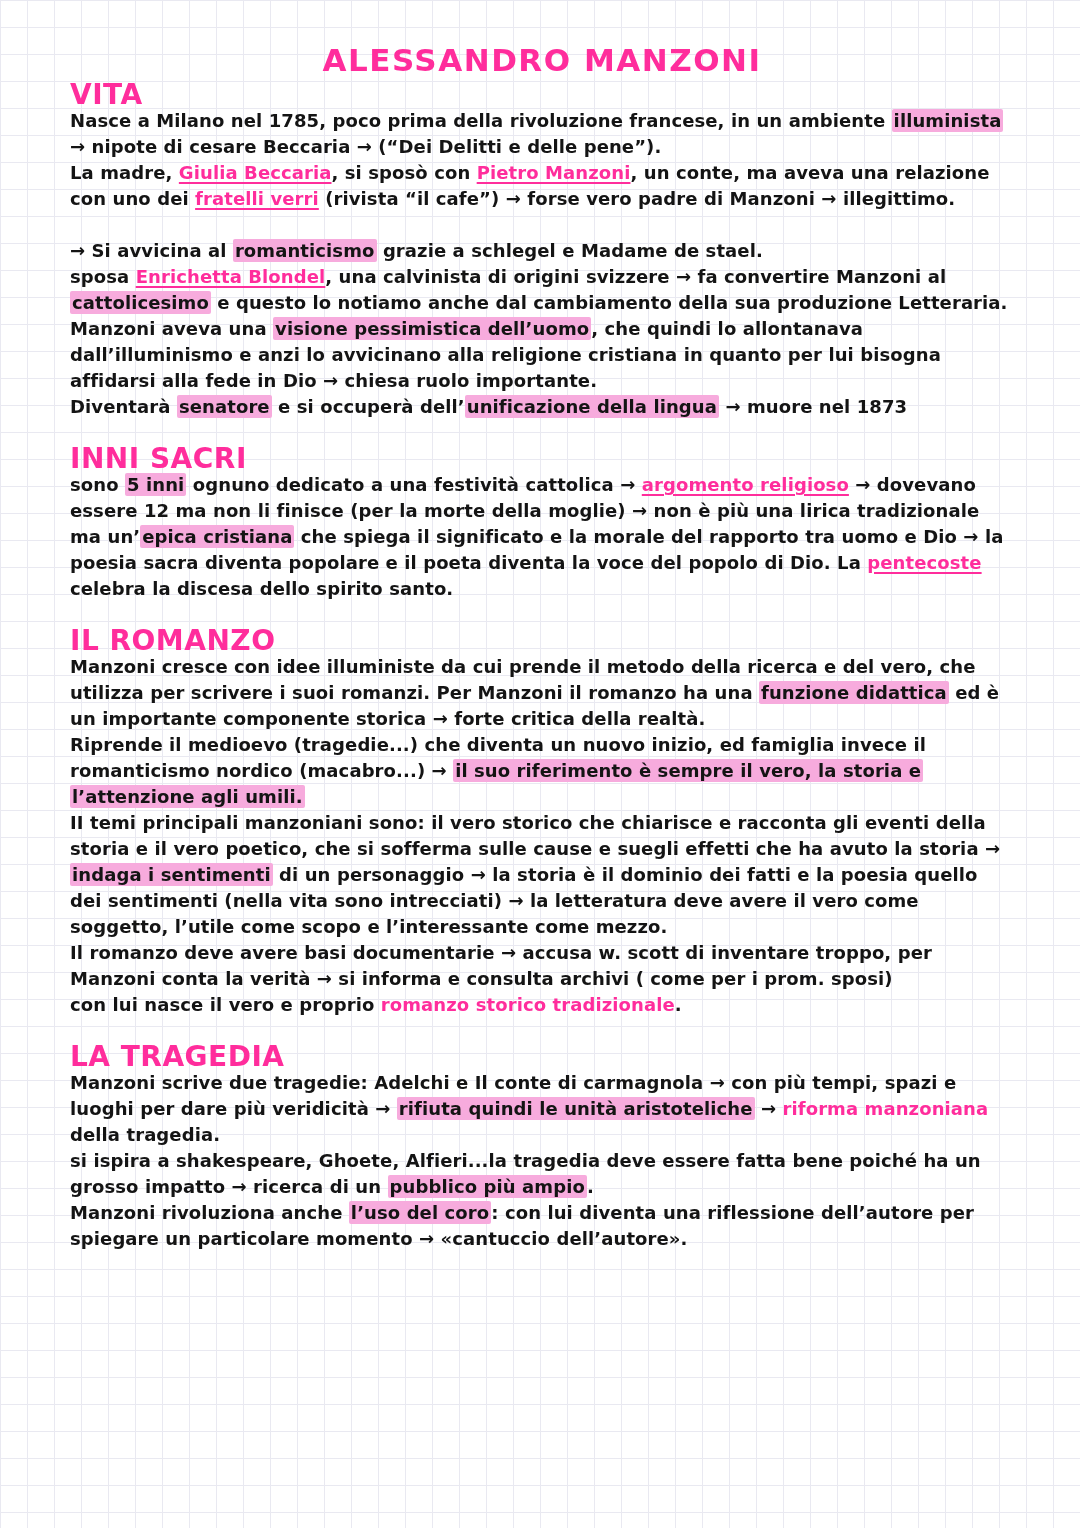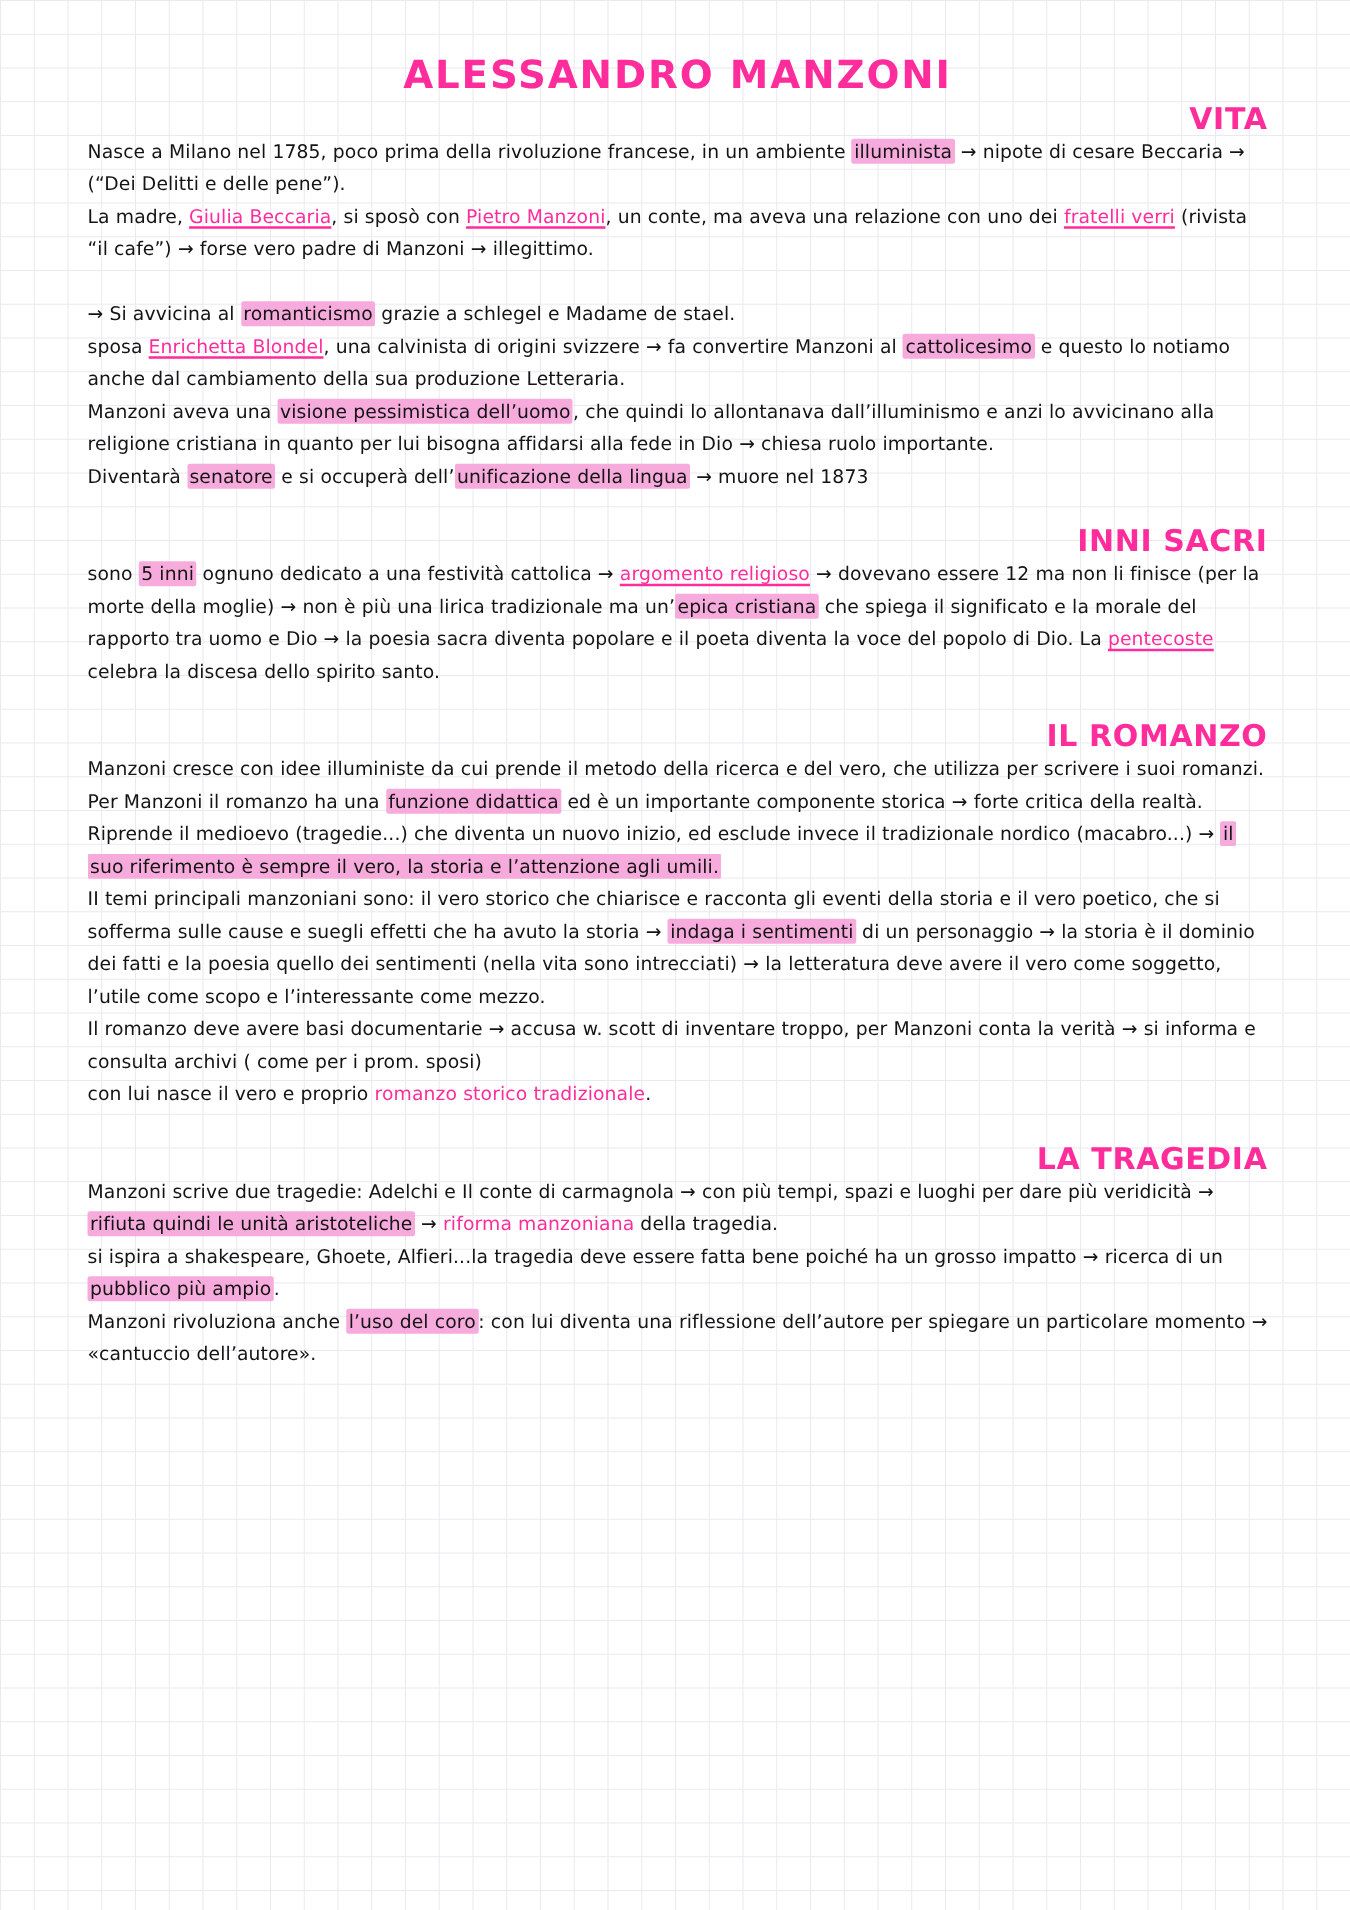--- a/index.html
+++ b/index.html
@@ -28,34 +28,33 @@
     margin: 0 0 4px 0;
     text-align: center;
     font-size: 31px;
     font-weight: 700;
     letter-spacing: 1.5px;
     color: #ff2d9c;
     font-family: "DejaVu Sans", sans-serif;
   }
   .sec-heading {
     margin: 0;
-    font-size: 24px;
+    font-size: 28px;
     font-weight: 700;
     letter-spacing: 0.5px;
     color: #ff2d9c;
     line-height: 26px;
-    text-align: right;
   }
   .section { margin-top: 26px; }
   .section:first-child { margin-top: 0; }
   .para {
     margin: 0;
-    font-size: 15px;
+    font-size: 18px;
     line-height: 26px;
-    font-weight: 400;
+    font-weight: 700;
     color: #141414;
     letter-spacing: 0.1px;
   }
   .spacer { height: 26px; }
   .hl {
     background: #f7abdd;
     border-radius: 2px;
     padding: 1px 2px;
     box-decoration-break: clone;
     -webkit-box-decoration-break: clone;
@@ -90,21 +89,21 @@
         <p class="para"><span>Manzoni aveva una </span><span class="hl">visione pessimistica dell’uomo</span><span>, che quindi lo allontanava dall’illuminismo e anzi lo avvicinano alla religione cristiana in quanto per lui bisogna affidarsi alla fede in Dio → chiesa ruolo importante.</span></p>
         <p class="para"><span>Diventarà </span><span class="hl">senatore</span><span> e si occuperà dell’</span><span class="hl">unificazione della lingua</span><span> →  muore nel 1873</span></p>
       </section>
       <section class="section">
         <h2 class="sec-heading">INNI SACRI</h2>
         <p class="para"><span>sono </span><span class="hl">5 inni</span><span> ognuno dedicato a una festività cattolica → </span><span class="plink">argomento religioso</span><span> → dovevano essere 12 ma non li finisce (per la morte della moglie) → non è più una lirica tradizionale ma un’</span><span class="hl">epica cristiana</span><span> che spiega il significato e la morale del rapporto tra uomo e Dio → la poesia sacra diventa popolare e il poeta diventa la voce del popolo di Dio. La </span><span class="plink">pentecoste</span><span> celebra la discesa dello spirito santo.</span></p>
       </section>
       <section class="section">
         <h2 class="sec-heading">IL ROMANZO</h2>
         <p class="para"><span>Manzoni cresce con idee illuministe da cui prende il metodo della ricerca e del vero, che utilizza per scrivere i suoi romanzi. Per Manzoni il romanzo ha una </span><span class="hl">funzione didattica</span><span> ed è un importante componente storica → forte critica della realtà.</span></p>
-        <p class="para"><span>Riprende il medioevo (tragedie...) che diventa un nuovo inizio, ed esclude invece il tradizionale nordico (macabro...) → </span><span class="hl">il suo riferimento è sempre il vero, la storia e l’attenzione agli umili.</span></p>
+        <p class="para"><span>Riprende il medioevo (tragedie...) che diventa un nuovo inizio, ed famiglia invece il romanticismo nordico (macabro...) → </span><span class="hl">il suo riferimento è sempre il vero, la storia e l’attenzione agli umili.</span></p>
         <p class="para"><span>II temi principali manzoniani sono: il vero storico che chiarisce e racconta gli eventi della storia e il vero poetico, che si sofferma sulle cause e suegli effetti che ha avuto la storia → </span><span class="hl">indaga i sentimenti</span><span> di un personaggio → la storia è il dominio dei fatti e la poesia quello dei sentimenti (nella vita sono intrecciati) → la letteratura deve avere il vero come soggetto, l’utile come scopo e l’interessante come mezzo.</span></p>
         <p class="para"><span>Il romanzo deve avere basi documentarie → accusa w. scott di inventare troppo, per Manzoni conta la verità → si informa e consulta archivi ( come per i prom. sposi)</span></p>
         <p class="para"><span>con lui nasce il vero e proprio </span><span class="pink">romanzo storico tradizionale</span><span>.</span></p>
       </section>
       <section class="section">
         <h2 class="sec-heading">LA TRAGEDIA</h2>
         <p class="para"><span>Manzoni scrive due tragedie: Adelchi e Il conte di carmagnola → con più tempi, spazi e luoghi per dare più veridicità → </span><span class="hl">rifiuta quindi le unità aristoteliche</span><span> → </span><span class="pink">riforma manzoniana</span><span> della tragedia.</span></p>
         <p class="para"><span>si ispira a shakespeare, Ghoete, Alfieri...la tragedia deve essere fatta bene poiché ha un grosso impatto → ricerca di un </span><span class="hl">pubblico più ampio</span><span>.</span></p>
         <p class="para"><span>Manzoni rivoluziona anche </span><span class="hl">l’uso del coro</span><span>: con lui diventa una riflessione dell’autore per spiegare un particolare momento → «cantuccio dell’autore».</span></p>
       </section>

